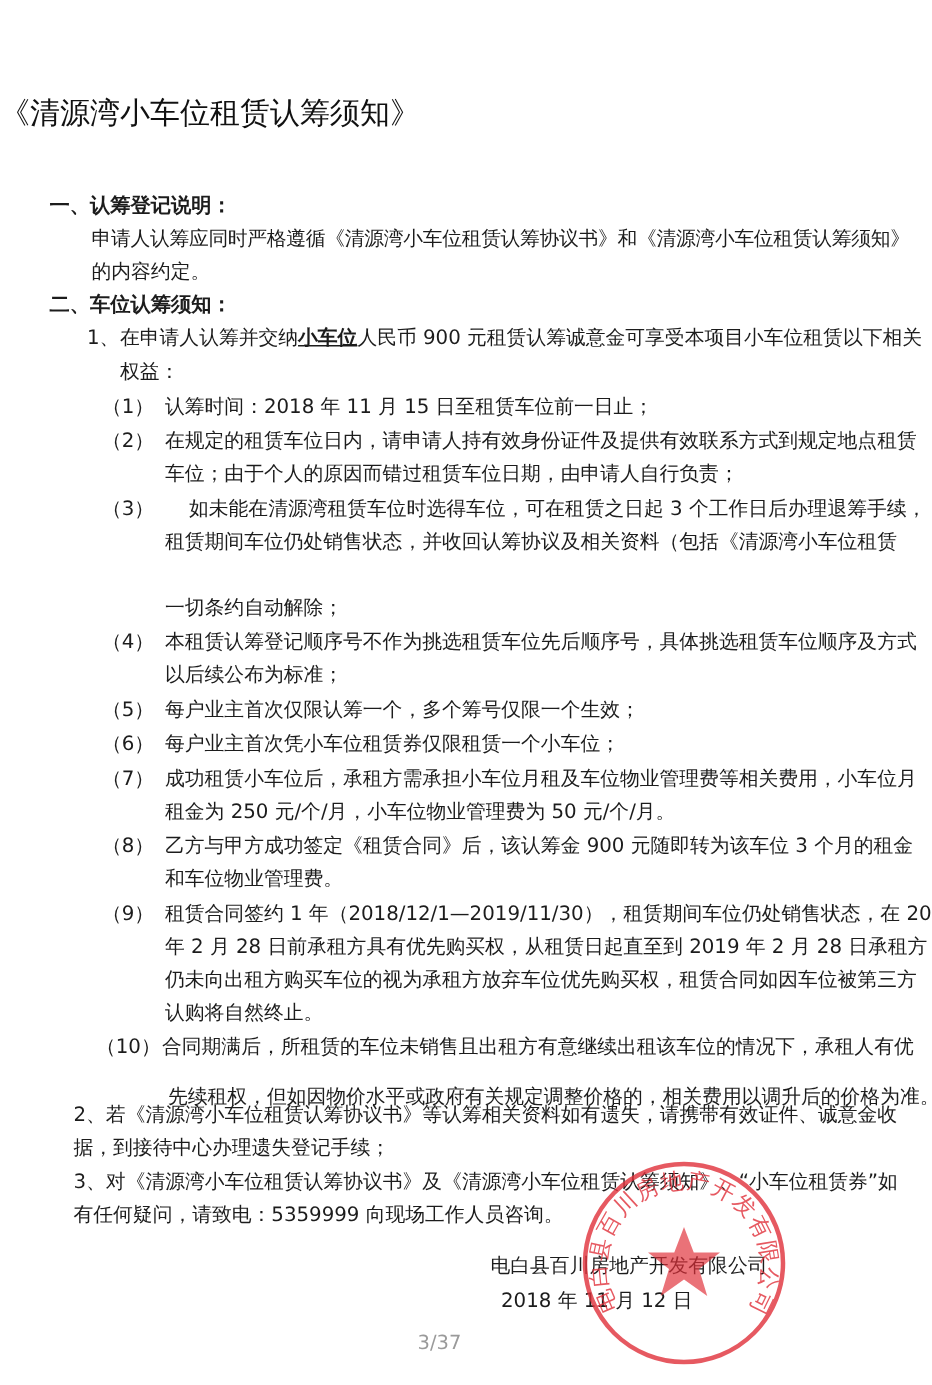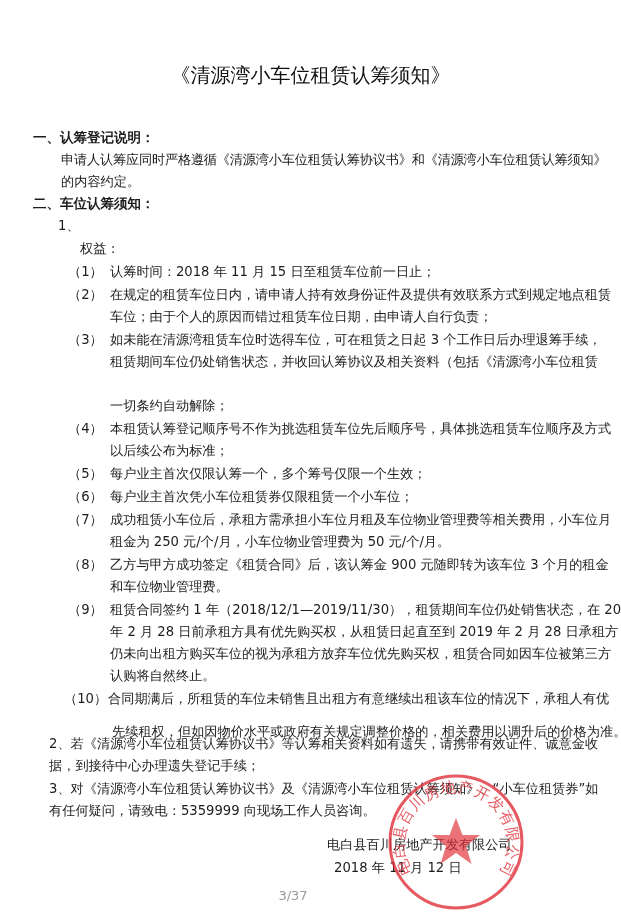--- a/index.html
+++ b/index.html
@@ -2,21 +2,21 @@
 <html><head>
 <meta charset="utf-8">
 <style>
   html, body { margin: 0; padding: 0; }
   body {
     width: 621px; height: 923px; background: #ffffff; position: relative; overflow: hidden;
     font-family: "DejaVu Sans", "Liberation Sans", sans-serif; color: #1a1a1a;
   }
   .page { position: absolute; left: 0; top: 0; width: 621px; height: 923px; }
   .title {
-    position: absolute; top: 62px; left: 0; width: 621px; text-align: center;
+    position: absolute; top: 62px; left: 0; width: 621px; 
     font-size: 20px; font-weight: normal; letter-spacing: 0px; color: #111;
   }
   .line { position: absolute; font-size: 13.2px; line-height: 16px; white-space: nowrap; color: #1c1c1c; }
   .h { font-weight: bold; font-size: 13.5px; }
   .u { text-decoration: underline; font-weight: bold; }
   .num { position: absolute; font-size: 13.2px; line-height: 16px; color: #1c1c1c; white-space: nowrap; }
   .sign { position: absolute; font-size: 13.2px; line-height: 16px; white-space: nowrap; color: #1c1c1c; }
   .pageno { position: absolute; top: 888px; left: 268px; width: 50px; text-align: center; font-size: 13px; color: #9a9a9a; }
   .stamp { position: absolute; left: 386px; top: 772px; width: 140px; height: 140px; opacity: 0.8; }
 </style>
@@ -27,31 +27,34 @@
 
   <div class="title">《清源湾小车位租赁认筹须知》</div>
 
   <div class="line h" style="top:129px;left:33px;">一、认筹登记说明：</div>
   <div class="line" style="top:152px;left:61px;letter-spacing:-0.2px;">申请人认筹应同时严格遵循《清源湾小车位租赁认筹协议书》和《清源湾小车位租赁认筹须知》</div>
   <div class="line" style="top:174px;left:61px;">的内容约定。</div>
 
   <div class="line h" style="top:195px;left:33px;">二、车位认筹须知：</div>
 
   <div class="num" style="top:218px;left:58px;">1、</div>
+  <div class="line" style="top:218px;left:80px;">
+    <span>在申请人认筹并交纳</span><span class="u">小车位</span><span>人民币 900 元租赁认筹诚意金可享受本项目小车位租赁以下相关</span>
+  </div>
   <div class="line" style="top:241px;left:80px;">权益：</div>
 
   <div class="num" style="top:264px;left:68px;">（1）</div>
   <div class="line" style="top:264px;left:110px;">认筹时间：2018 年 11 月 15 日至租赁车位前一日止；</div>
 
   <div class="num" style="top:287px;left:68px;">（2）</div>
   <div class="line" style="top:287px;left:110px;">在规定的租赁车位日内，请申请人持有效身份证件及提供有效联系方式到规定地点租赁</div>
   <div class="line" style="top:309px;left:110px;">车位；由于个人的原因而错过租赁车位日期，由申请人自行负责；</div>
 
   <div class="num" style="top:332px;left:68px;">（3）</div>
-  <div class="line" style="top:332px;left:110px;">如未能在清源湾租赁车位时选得车位，可在租赁之日起 3 个工作日后办理退筹手续，</div>
+  <div class="line" style="top:332px;left:126px;">如未能在清源湾租赁车位时选得车位，可在租赁之日起 3 个工作日后办理退筹手续，</div>
   <div class="line" style="top:354px;left:110px;">租赁期间车位仍处销售状态，并收回认筹协议及相关资料（包括《清源湾小车位租赁</div>
   <div class="line" style="top:398px;left:110px;">一切条约自动解除；</div>
 
   <div class="num" style="top:421px;left:68px;">（4）</div>
   <div class="line" style="top:421px;left:110px;">本租赁认筹登记顺序号不作为挑选租赁车位先后顺序号，具体挑选租赁车位顺序及方式</div>
   <div class="line" style="top:443px;left:110px;">以后续公布为标准；</div>
 
   <div class="num" style="top:466px;left:68px;">（5）</div>
   <div class="line" style="top:466px;left:110px;">每户业主首次仅限认筹一个，多个筹号仅限一个生效；</div>
 

